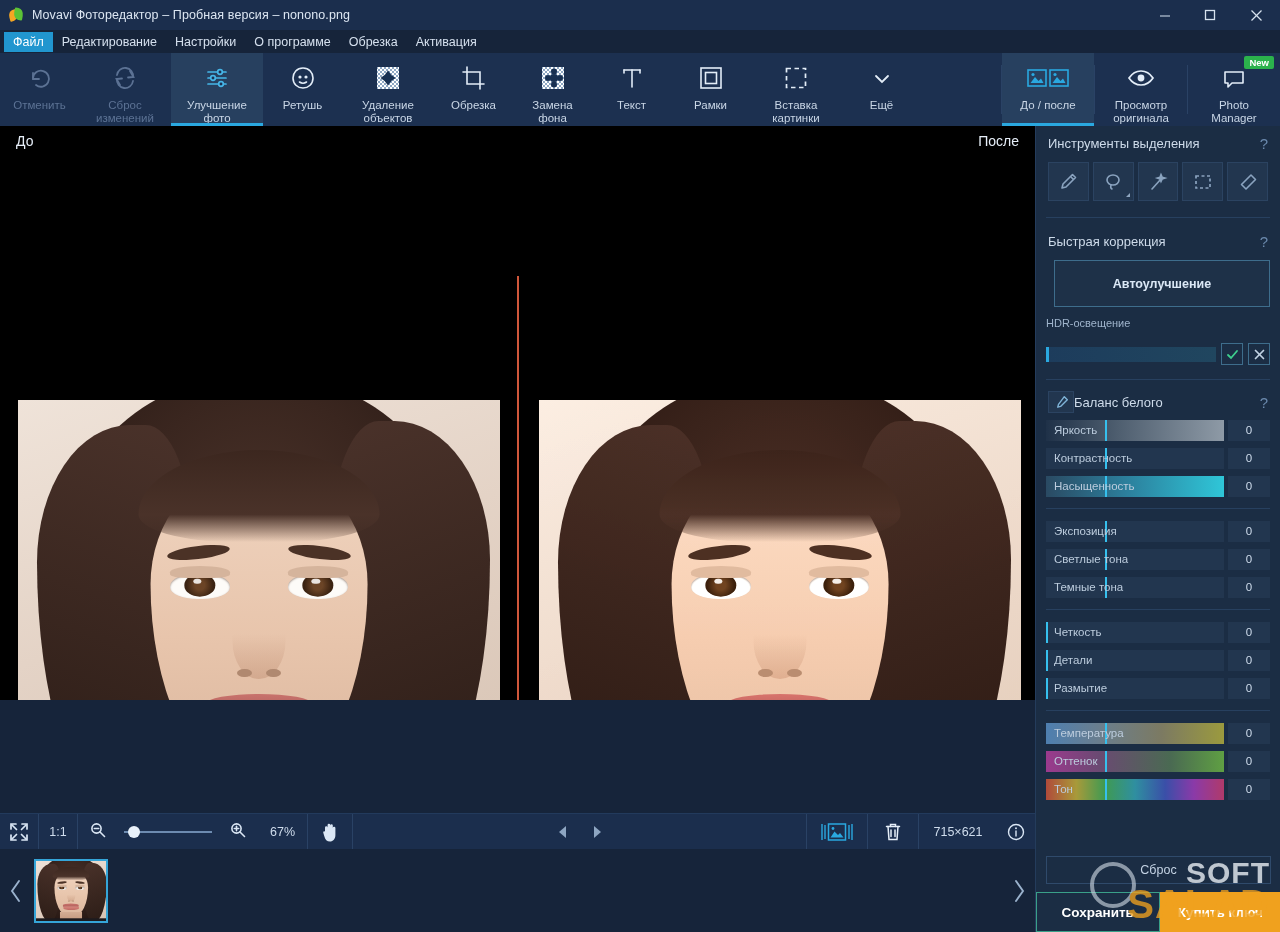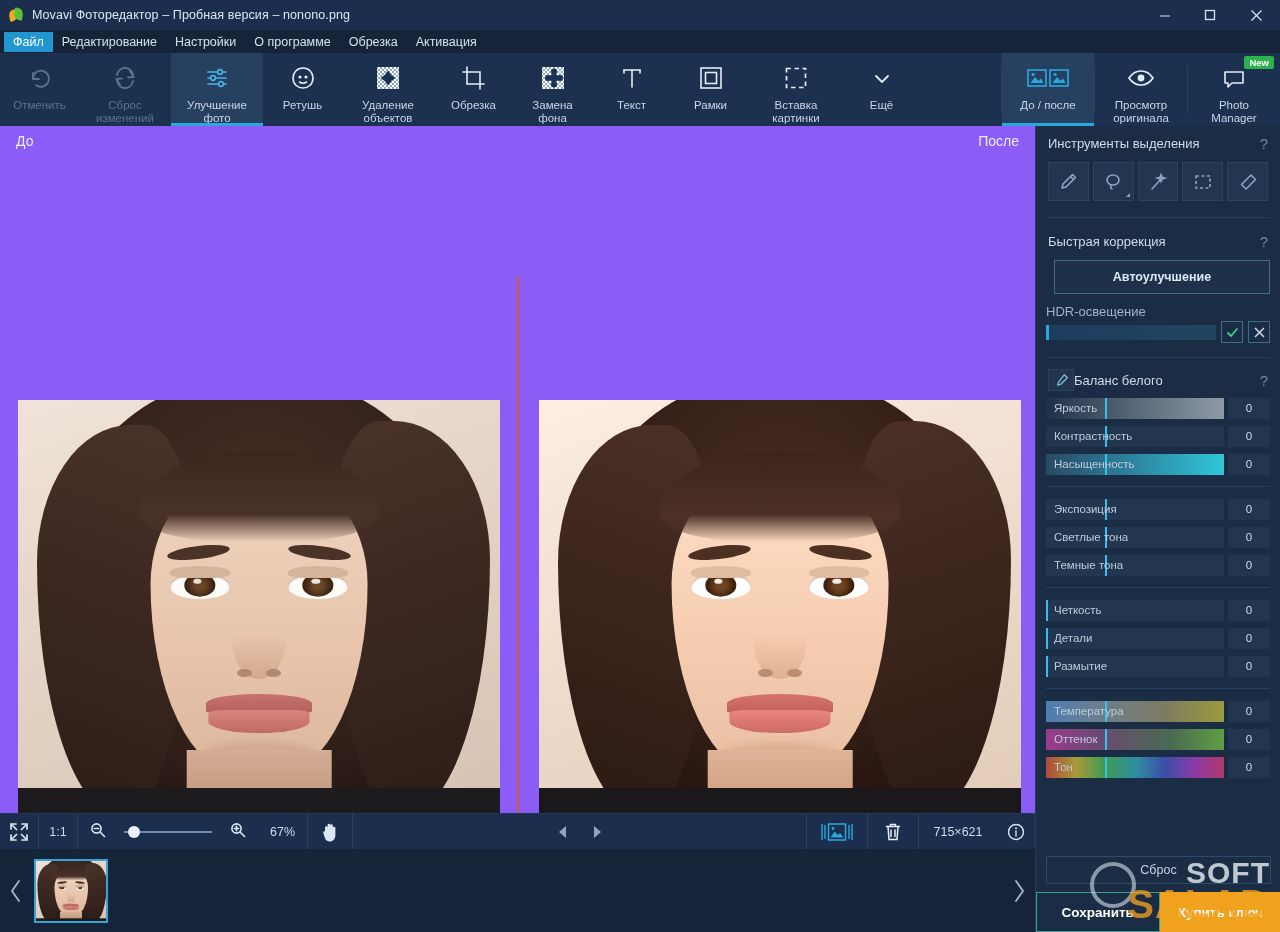--- a/index.html
+++ b/index.html
@@ -84,22 +84,22 @@
   .tb-right { margin-left: auto; display: flex; align-items: stretch; }
   .tb-right .tb-btn { width: 92px; }
   .badge-new {
     position: absolute; right: 6px; top: 3px;
     background: #2bb24c; color: #fff; font-size: 9.5px;
     padding: 1px 5px; border-radius: 2px; font-weight: bold;
   }
 
   
   .canvas {
-    position: absolute; left: 0; top: 126px; width: 1035px; height: 687px;
-    background: #8b5cf6; overflow: hidden;
+    position: absolute; left: 0; top: 126px; width: 1035px; height: 574px;
+    background: #000000; overflow: hidden;
   }
   .ba-label {
     position: absolute; top: 7px; color: #e6eef8; font-size: 14px;
   }
   .ba-label.before { left: 16px; }
   .ba-label.after { right: 16px; }
   .split-line {
     position: absolute; left: 517px; top: 150px; width: 2px; height: 680px;
     background: #d0573b;
   }
@@ -219,25 +219,25 @@
   .tool-btn {
     width:41px; height:39px; background:#22364f; border:1px solid #2b4361;
     display:flex; align-items:center; justify-content:center; position:relative;
   }
   .tool-btn .corner {
     position:absolute; right:3px; bottom:3px; width:0; height:0;
     border-left:4px solid transparent; border-bottom:4px solid #8fa6c0;
   }
 
   .auto-btn {
-    height:34px; border:1px solid #3e6d8c; background:#1e3148;
+    height:47px; border:1px solid #3e6d8c; background:#1e3148;
     display:flex; align-items:center; justify-content:center;
     color:#dbe8f6; font-size:12.5px; font-weight:bold; margin: 2px 0 10px 8px;
   }
-  .hdr-label { color:#9fb4cc; font-size:13px; margin-bottom:2px; }
+  .hdr-label { color:#9fb4cc; font-size:11px; margin-bottom:14px; }
   .hdr-row { display:flex; align-items:center; gap:5px; }
   .hdr-track {
     flex:1; height:15px; background: linear-gradient(90deg,#1d3c5c,#20465f);
     position:relative;
   }
   .hdr-track .knob { position:absolute; left:0; top:0; width:3px; height:15px; background:#2aa8e0; }
   .sq-btn { width:22px; height:22px; border:1px solid #3e6d8c; display:flex;
     align-items:center; justify-content:center; }
 
   .wb-head { display:flex; align-items:center; height:32px; padding:0 2px; }

